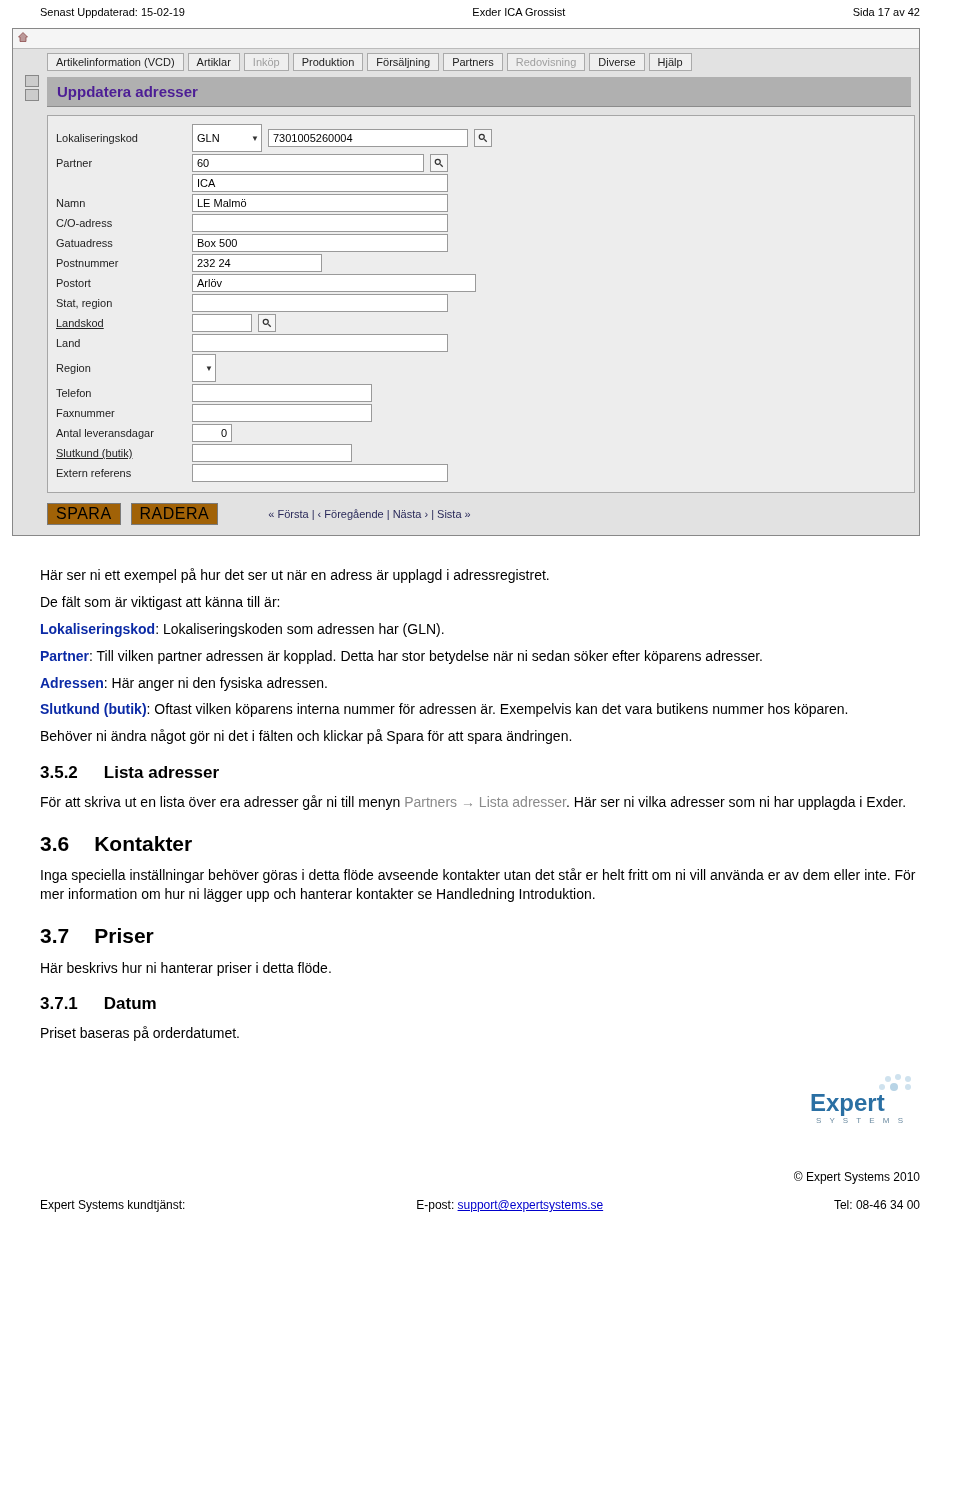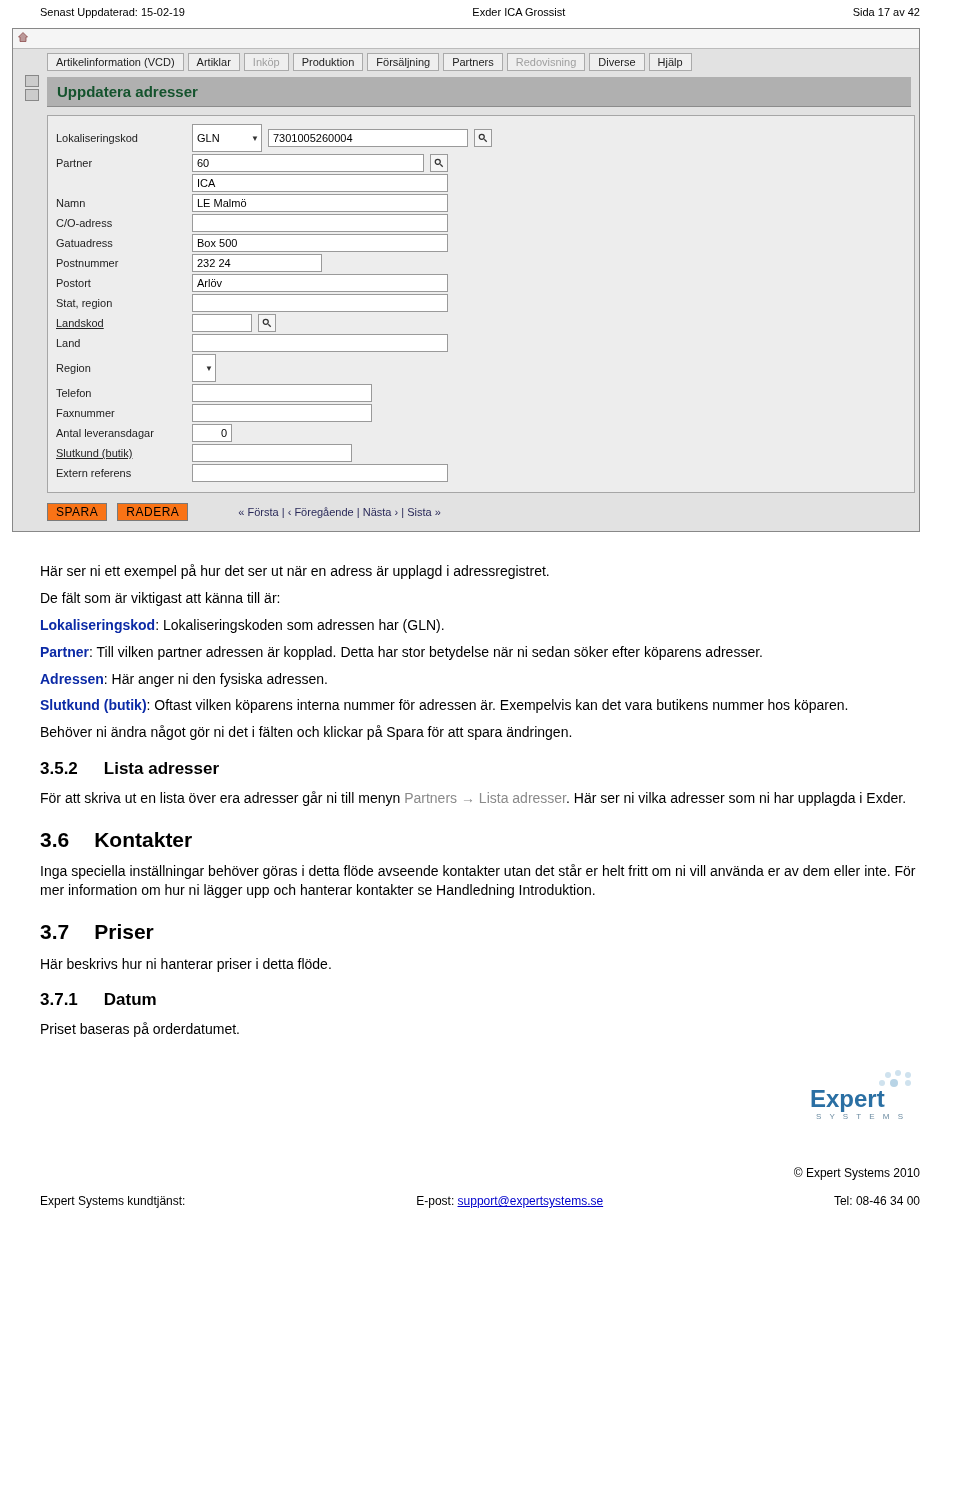--- a/index.html
+++ b/index.html
@@ -43,21 +43,21 @@
     border: 1px solid #aaa;
     padding: 2px 8px;
     color: #222;
   }
   .menubar .menuitem.dim { color: #9f9f9f; }
   .section-title {
     background: #b0b0b0;
     margin: 4px 4px 8px 30px;
     padding: 6px 10px;
     font-weight: bold;
-    color: #14532d;
+    color: #4c1d95;
     font-size: 15px;
     border-bottom: 1px solid #8b8b8b;
   }
   .side-icons {
     position: absolute;
     left: 4px; top: 26px;
     width: 22px;
     display: flex; flex-direction: column; gap: 2px; align-items: center;
   }
   .side-icons .ic { width: 14px; height: 12px; background: #ccc; border: 1px solid #888; }
@@ -101,21 +101,21 @@
   .lup {
     width: 18px; height: 18px; border: 1px solid #9a9a9a; background: #f6f6f6;
     display: inline-flex; align-items: center; justify-content: center;
   }
   .btnrow {
     display: flex; align-items: center; gap: 10px;
     margin: 10px 0 0 30px;
     font-size: 11px;
   }
   .smallbtn {
-    border: 1px solid #7a7a7a; background: #f97316; padding: 1px 8px; font-size: 12px;
+    border: 1px solid #7a7a7a; background: #a16207; padding: 1px 8px; font-size: 16px;
     letter-spacing: 0.5px;
   }
   .navlinks { color: #2a2a5a; }
   .navlinks span { margin: 0 0; }
   .doc-body {
     padding: 8px 40px 40px 40px;
     font-size: 14px;
     line-height: 1.35;
   }
   .doc-body p { margin: 8px 0; }
@@ -225,21 +225,21 @@
       <div class="form-row">
         <span class="flabel">Gatuadress</span>
         <input class="finput" style="width: 256px;" value="Box 500">
       </div>
       <div class="form-row">
         <span class="flabel">Postnummer</span>
         <input class="finput" style="width: 130px;" value="232 24">
       </div>
       <div class="form-row">
         <span class="flabel">Postort</span>
-        <input class="finput" style="width: 256px;" value="Arlöv">
+        <input class="finput" style="width: 284px;" value="Arlöv">
       </div>
       <div class="form-row">
         <span class="flabel">Stat, region</span>
         <input class="finput" style="width: 256px;" value="">
       </div>
       <div class="form-row">
         <span class="flabel u">Landskod</span>
         <input class="finput" style="width: 60px;" value="">
         <span class="lup">
           <svg width="10" height="10" viewBox="0 0 16 16">

